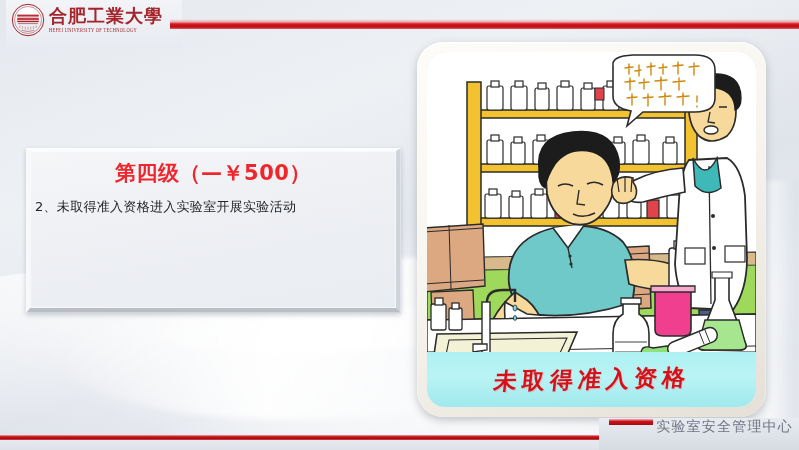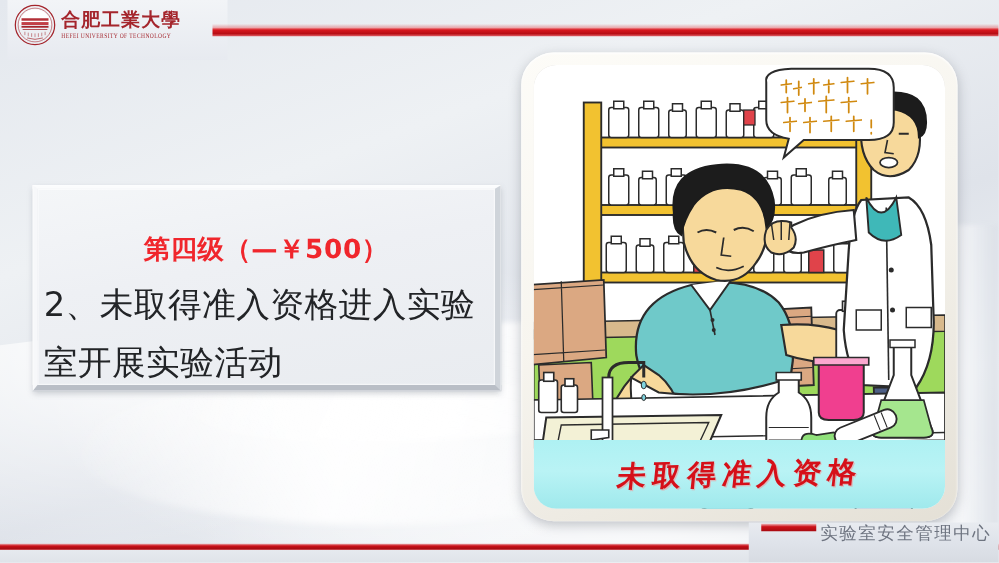--- a/index.html
+++ b/index.html
@@ -31,21 +31,21 @@
     background:linear-gradient(90deg, rgba(255,255,255,0) 0%, rgba(255,255,255,.5) 60%, rgba(214,219,227,.6) 100%);
     filter:blur(2px);}
 
   
   #header-logo{position:absolute;left:6px;top:0px;width:176px;height:48px;
     background:linear-gradient(180deg,#f2f4f7,#e7eaf0);}
   .logo-row{display:flex;align-items:center;height:40px;padding-left:4px;}
   .logo-seal{width:36px;height:36px;flex:none;position:relative;}
   .logo-text-wrap{margin-left:3px;line-height:1;}
   .logo-cn{font-family:"DejaVu Serif","Liberation Serif",serif;font-weight:bold;
-    font-size:15px;color:#a4252c;letter-spacing:1px;white-space:nowrap;}
+    font-size:18px;color:#a4252c;letter-spacing:1px;white-space:nowrap;}
   .logo-en{font-family:"Liberation Serif",serif;font-size:4.4px;color:#a4252c;
     letter-spacing:.35px;white-space:nowrap;margin-top:3px;transform:scaleY(1.25);transform-origin:left top;}
 
   #top-red-bar{position:absolute;left:170px;top:22px;width:629px;height:7px;
     background:linear-gradient(180deg,#f0a0a4 0%,#d8171e 28%,#b80d14 70%,#e06067 100%);}
   #top-red-bar::after{content:"";position:absolute;left:0;top:-3px;width:100%;height:3px;
     background:linear-gradient(180deg,rgba(255,255,255,.1),rgba(214,40,47,.35));}
 
   
   #bottom-red-bar{position:absolute;left:0;top:435px;width:799px;height:5px;
@@ -63,23 +63,23 @@
 
   
   #text-panel{position:absolute;left:26px;top:148px;width:366px;height:157px;
     background:linear-gradient(170deg,#f4f6f8 0%,#eef0f4 40%,#e9ecf0 100%);
     border-top:3px solid #fbfcfd;border-left:4px solid #f7f8fa;
     border-right:5px solid #cfd4da;border-bottom:5px solid #b9bec6;
     box-shadow:0 2px 5px rgba(110,118,130,.35), inset 0 0 0 1px rgba(255,255,255,.5);}
   #text-panel::before{content:"";position:absolute;left:-4px;top:-3px;right:-5px;bottom:-5px;
     border:1px solid rgba(255,255,255,.35);pointer-events:none;}
   #panel-title{text-align:center;color:#f0262c;font-weight:bold;font-size:21px;
-    letter-spacing:.5px;margin-top:34px;
+    letter-spacing:.5px;margin-top:8px;
     font-family:"DejaVu Sans","Liberation Sans",sans-serif;}
-  #panel-body{color:#222427;font-size:27px;line-height:1.72;margin-top:9px;padding-left:5px;
+  #panel-body{color:#222427;font-size:13px;line-height:1.72;margin-top:9px;padding-left:5px;
     letter-spacing:.3px;font-family:"DejaVu Sans","Liberation Sans",sans-serif;}
 
   
   #illus-frame{position:absolute;left:417px;top:42px;width:349px;height:375px;
     border-radius:26px;
     background:linear-gradient(155deg,#fdfcf8 0%,#f7f5ef 45%,#e4e0d6 100%);
     box-shadow:0 3px 9px rgba(100,105,115,.38), inset 0 1px 2px rgba(255,255,255,.95);
     padding:10px;box-sizing:border-box;}
   #illus-inner{position:relative;width:100%;height:100%;border-radius:18px;overflow:hidden;
     background:#ffffff;box-shadow:inset 0 0 0 1px rgba(190,186,176,.6);}

